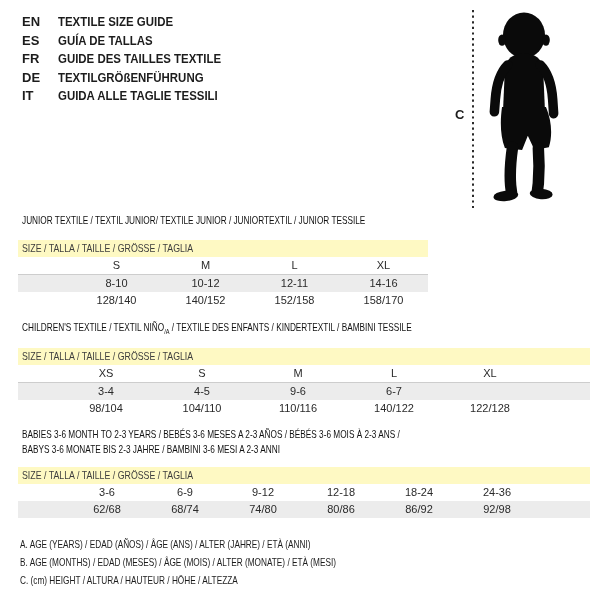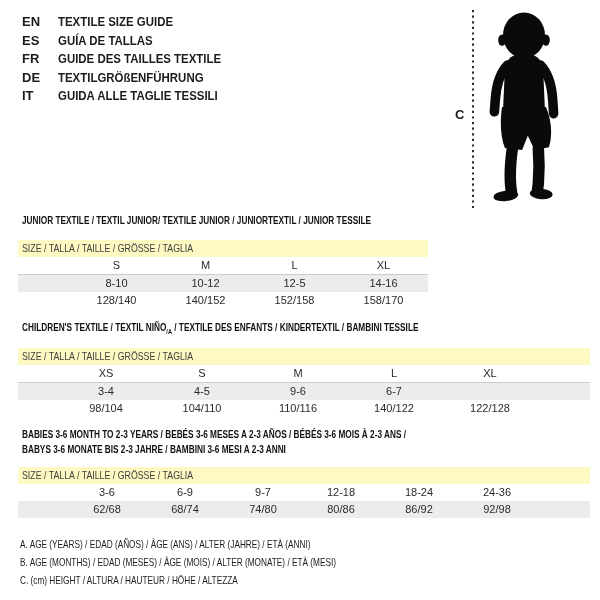--- a/index.html
+++ b/index.html
@@ -19,21 +19,21 @@
   .lang-row { display:flex; height:18.5px; line-height:18.5px; }
   .lang-code { width:36px; }
   .lang-label { white-space:nowrap; }
 
   
   .figure-line { position:absolute; left:471px; top:8px; }
   .figure-c { position:absolute; left:455px; top:107px; font-weight:bold; font-size:13px; }
   .baby { position:absolute; left:481px; top:9px; }
 
   
-  .sec-title { position:absolute; left:22px; font-weight:bold; font-size:11px; line-height:15px; color:#111; }
+  .sec-title { position:absolute; left:22px; font-weight:normal; font-size:11px; line-height:15px; color:#111; }
   .tbl { position:absolute; left:18px; }
   .size-bar { height:17px; line-height:17px; background:#fef9c3; color:#3d3d3d; font-size:11px; padding-left:4px; overflow:hidden; }
   .trow { display:grid; height:17px; line-height:17px; font-size:11px; color:#2a2a2a; }
   .trow > div { text-align:center; overflow:hidden; }
   .trow > div:first-child { text-align:left; padding-left:4px;margin-top:23px; }
   .trow.hdr { height:18px; line-height:17px; border-bottom:1px solid #cdcdcd; }
   .trow.shade { background:#ececec; }
   .junior-grid   { grid-template-columns:54px repeat(4,1fr); }
   .children-grid { grid-template-columns:40px repeat(5,96px) 1fr; }
   .babies-grid   { grid-template-columns:50px repeat(6,78px) 1fr; }
@@ -104,21 +104,21 @@
       <div>Europe</div>
       <div>S</div>
       <div>M</div>
       <div>L</div>
       <div>XL</div>
     </div>
     <div class="trow shade junior-grid">
       <div>A</div>
       <div>8-10</div>
       <div>10-12</div>
-      <div>12-5</div>
+      <div>12-11</div>
       <div>14-16</div>
     </div>
     <div class="trow junior-grid">
       <div>C</div>
       <div>128/140</div>
       <div>140/152</div>
       <div>152/158</div>
       <div>158/170</div>
     </div>
   </div>
@@ -160,21 +160,21 @@
     <span class="cx">BABYS 3-6 MONATE BIS 2-3 JAHRE / BAMBINI 3-6 MESI A 2-3 ANNI</span>
   </div>
   <div class="tbl w-full" style="top:467px;">
     <div class="size-bar">
       <span class="cx80">SIZE / TALLA / TAILLE / GRÖSSE / TAGLIA</span>
     </div>
     <div class="trow babies-grid">
       <div>B</div>
       <div>3-6</div>
       <div>6-9</div>
-      <div>9-7</div>
+      <div>9-12</div>
       <div>12-18</div>
       <div>18-24</div>
       <div>24-36</div>
     </div>
     <div class="trow shade babies-grid">
       <div>C</div>
       <div>62/68</div>
       <div>68/74</div>
       <div>74/80</div>
       <div>80/86</div>

